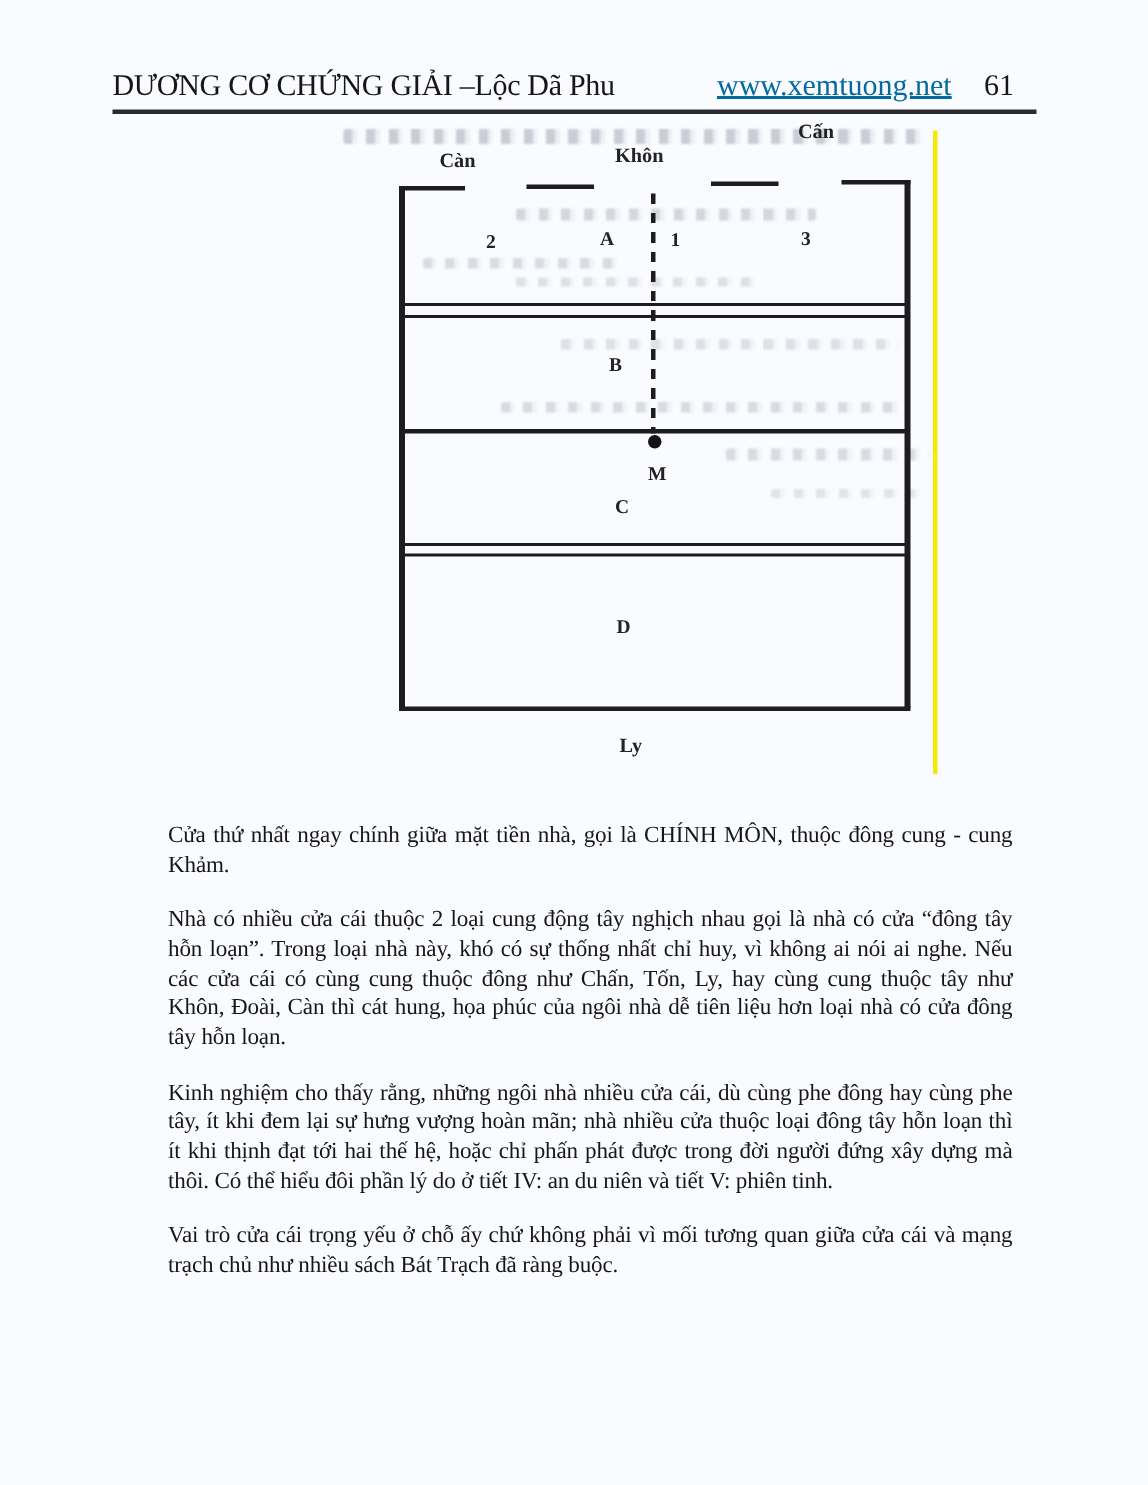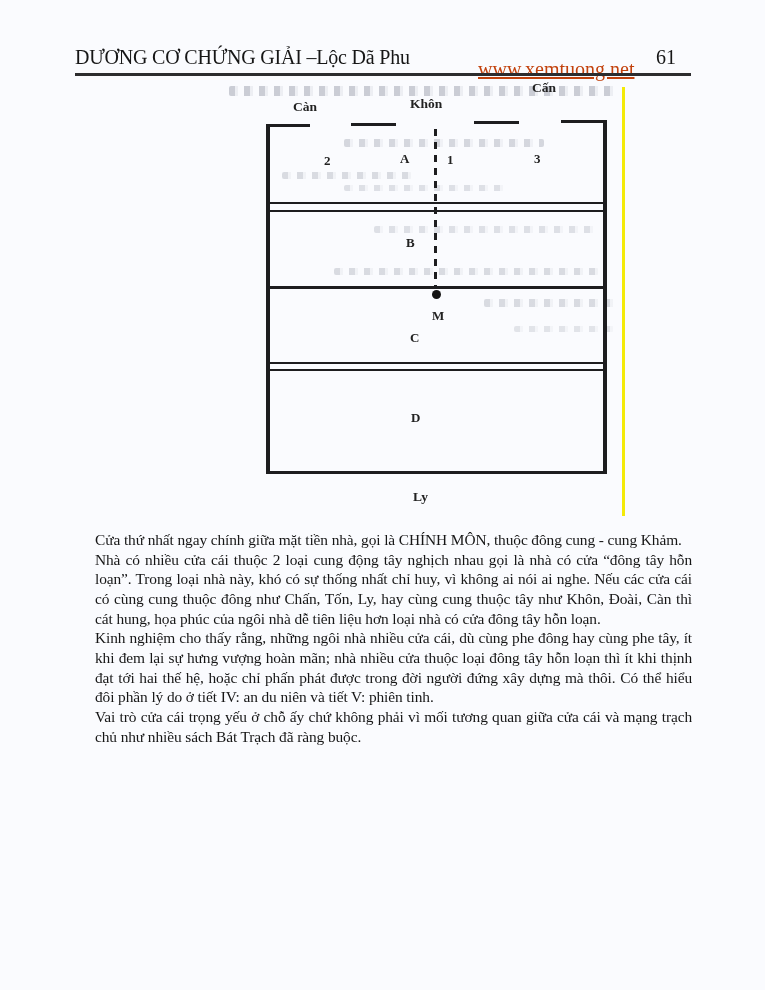--- a/index.html
+++ b/index.html
@@ -6,42 +6,42 @@
   body{
     width:765px;height:990px;position:relative;
     background:#fafbfe;
     font-family:"Liberation Serif", serif;
     color:#161616;
     overflow:hidden;
   }
   
   .hdr{position:absolute;left:75px;top:46px;width:615px;height:22px;font-size:20px;}
   .hdr-title{position:absolute;left:0;top:0;white-space:nowrap;letter-spacing:-0.2px;}
-  .hdr-link{position:absolute;left:403px;top:12px;color:#c2410c;text-decoration:underline;cursor:pointer;}
+  .hdr-link{position:absolute;left:403px;top:0;color:#0369a1;text-decoration:underline;cursor:pointer;}
   .hdr-page{position:absolute;right:14px;top:0;}
   .hdr-rule{position:absolute;left:75px;top:73px;width:616px;height:2.5px;background:#2c2c2e;}
   
   .diagram{position:absolute;left:0;top:0;width:765px;height:530px;margin-left:44px;}
   .wall{position:absolute;background:#1d1d1f;}
   .dash-axis{
     position:absolute;left:390px;top:129px;width:2.6px;height:160px;
     background:repeating-linear-gradient(180deg,#1d1d1f 0 7px,transparent 7px 13px);
   }
   .center-dot{position:absolute;left:388px;top:290px;width:9px;height:9px;border-radius:50%;background:#141414;}
   .dlabel{position:absolute;font-weight:bold;font-size:13.5px;color:#222;white-space:nowrap;}
   .dlabel.small{font-size:13px;}
   .yellow-line{position:absolute;left:578px;top:87px;width:2.6px;height:429px;background:#f4ea07;}
   .noise{
     position:absolute;border-radius:2px;filter:blur(.7px);
     background:repeating-linear-gradient(90deg,rgba(125,131,147,.38) 0 6px,rgba(125,131,147,.10) 6px 9px,transparent 9px 15px);
   }
   
   .bodytext{position:absolute;left:95px;top:530px;width:597px;}
   .bodytext p{
-    margin:0;text-align:justify;
+    margin:17px;text-align:justify;
     font-size:15.4px;line-height:19.65px;letter-spacing:-0.1px;
   }
 </style>
 </head>
 <body>
 
 <div class="hdr">
   <span class="hdr-title">DƯƠNG CƠ CHỨNG GIẢI –Lộc Dã Phu</span>
   <a class="hdr-link">www.xemtuong.net</a>
   <span class="hdr-page">61</span>

